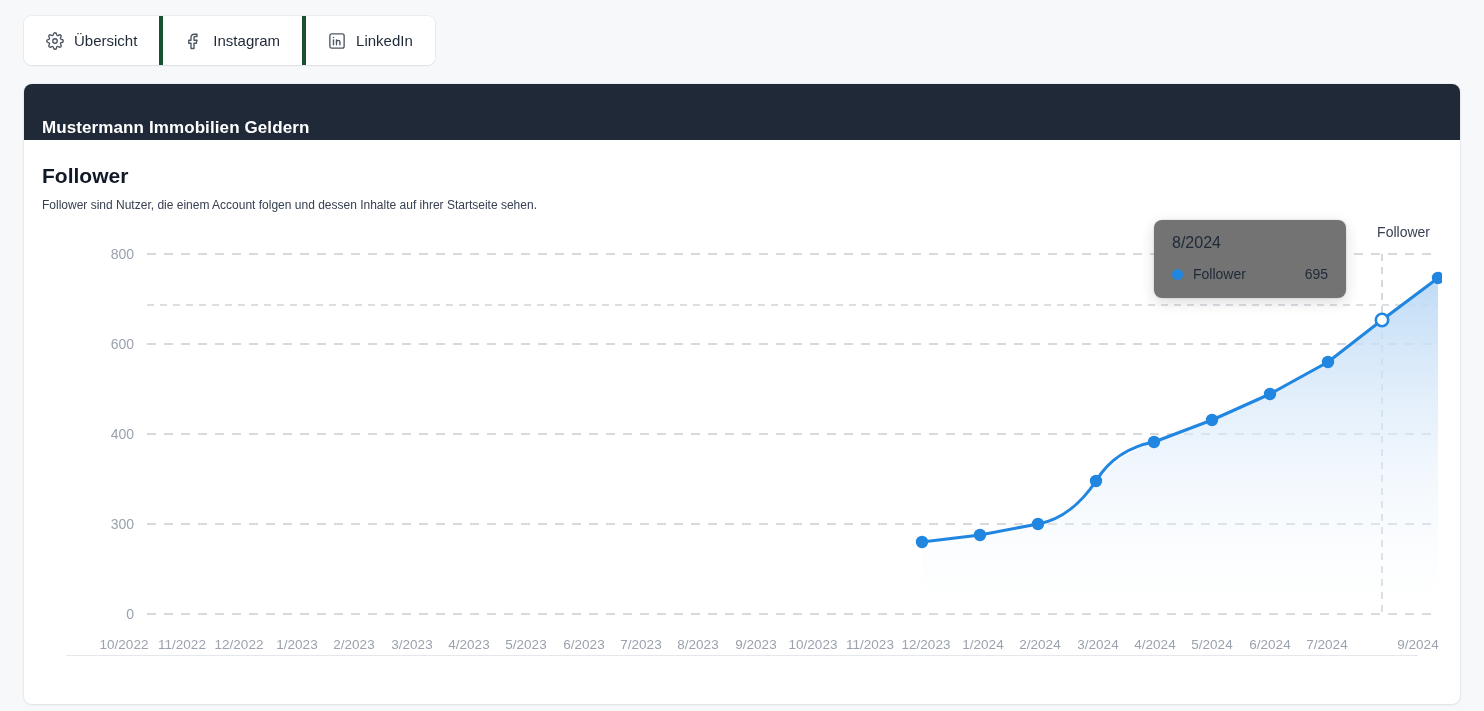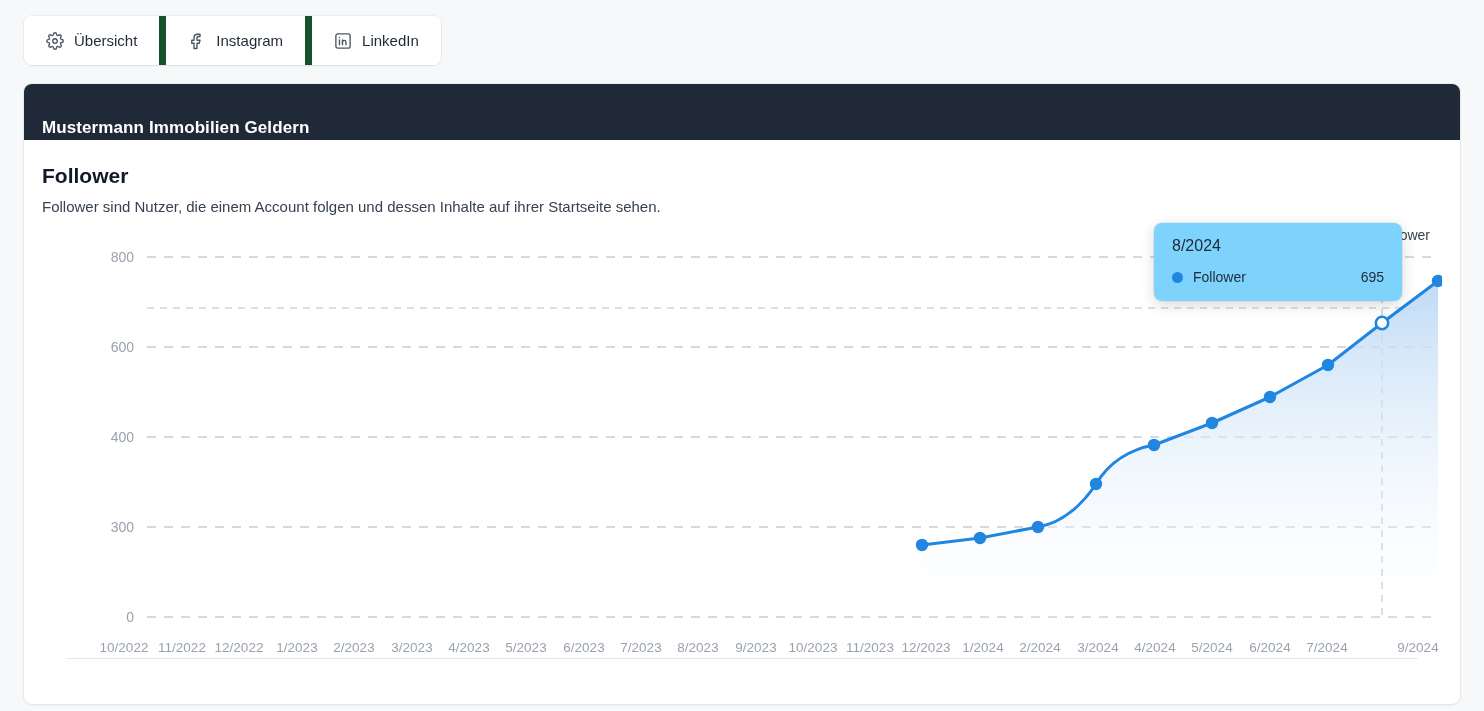--- a/index.html
+++ b/index.html
@@ -24,21 +24,21 @@
   }
   .tab {
     display: flex;
     align-items: center;
     gap: 10px;
     padding: 0 22px;
     height: 49px;
     font-size: 15px;
     color: #1f2937;
     cursor: pointer;
-    border-right: 7px solid #14532d;
+    border-right: 4px solid #14532d;
     white-space: nowrap;
     background: #ffffff;
   }
   .tab:last-child { border-right: none; }
   .tab.active {
     background: #6b7280;
     color: #ffffff;
     border-right-color: #6b7280;
   }
   .tab .tab-ico {
@@ -74,21 +74,21 @@
     margin-top: 31px;
   }
   .card-body { position: relative; padding: 18px; }
   .section-title {
     font-size: 21px;
     font-weight: bold;
     color: #111827;
     margin: 6px 0 0 0;
   }
   .section-sub {
-    font-size: 15px;
+    font-size: 12px;
     color: #374151;
     margin-top: 10px;
   }
 
   
   .chart-wrap {
     position: relative;
     margin-top: 12px;
     width: 1400px;
     height: 430px;
@@ -100,22 +100,22 @@
     right: 12px; top: 0px;
     font-size: 14px;
     color: #374151;
     white-space: nowrap;
   }
 
   
   .tooltip {
     position: absolute;
     left: 1112px; top: -4px;
-    width: 248px;
-    background: #7dd3fc;
+    width: 192px;
+    background: #737373;
     border-radius: 8px;
     box-shadow: 0 4px 14px rgba(16,24,40,.16), 0 0 0 1px rgba(16,24,40,.05);
     padding: 14px 18px 16px 18px;
     z-index: 20;
   }
   .tt-title {
     font-size: 16px;
     color: #1f2937;
     margin-bottom: 14px;
   }

